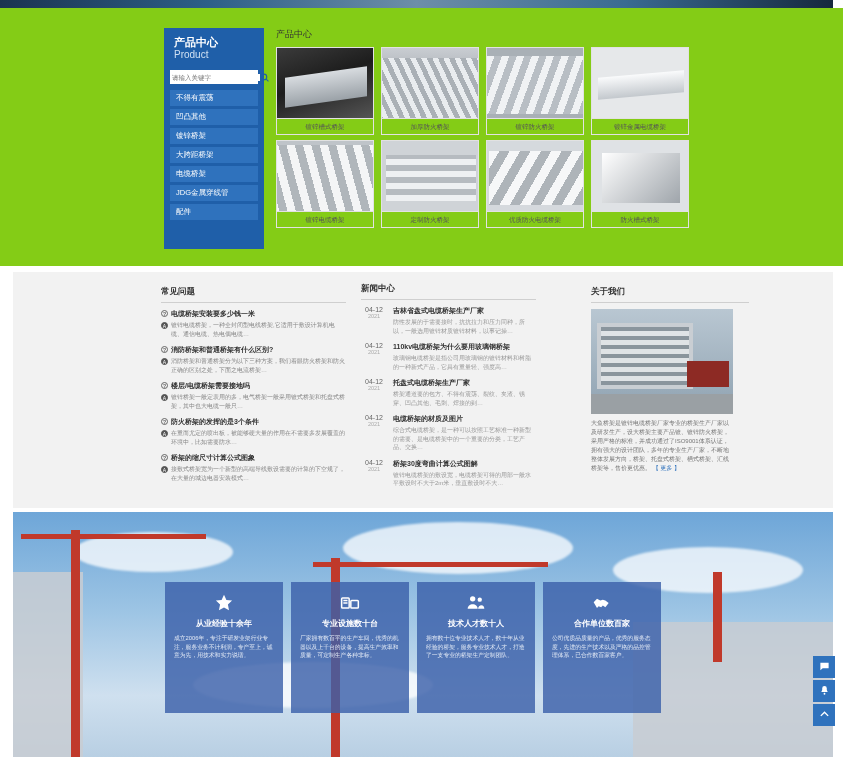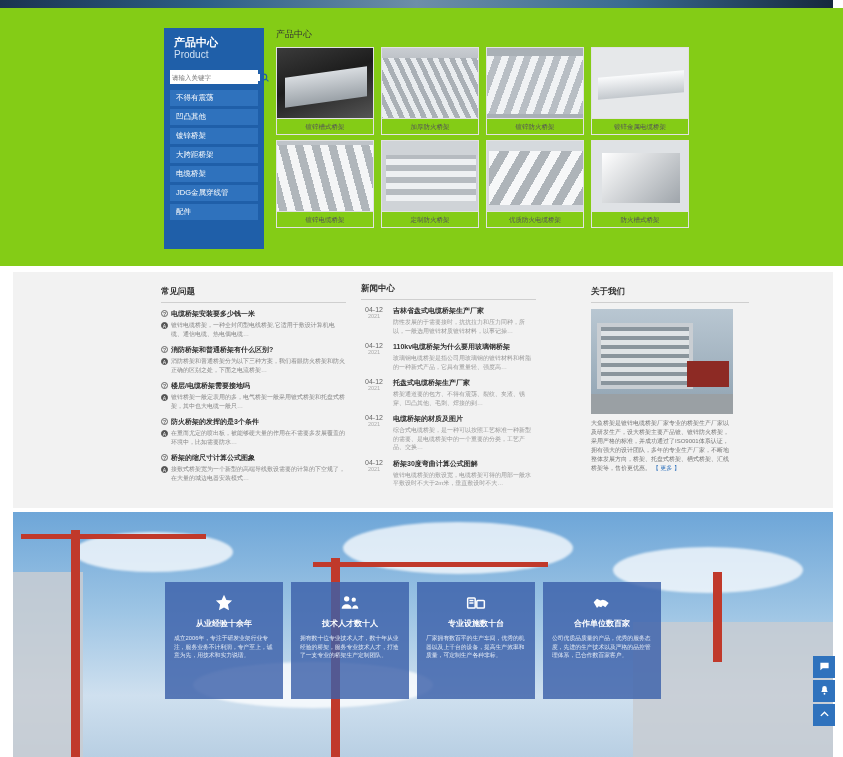--- a/index.html
+++ b/index.html
@@ -117,21 +117,21 @@
     background: linear-gradient(180deg,#6ea6d8 0%, #9cc4e4 40%, #cfe0ef 75%, #b8cfe3 100%);
   }
   .cloud { position:absolute; background:rgba(255,255,255,.75); border-radius:50%; filter:blur(1px); }
   .crane { position:absolute; background:#c0392b; }
   .crane-tower { width:9px; }
   .crane-jib { height:5px; }
   .bldg { position:absolute; background:rgba(200,205,210,.85); }
 
   .feat-row { position:absolute; left:152px; top:70px; display:flex; gap:8px; }
   .feat-card {
-    width:118px; height:117px; background:rgba(60,96,170,.82);
+    width:118px; height:131px; background:rgba(60,96,170,.82);
     color:#fff; padding:10px 9px; text-align:center;
   }
   .feat-ic { height:22px; display:flex; align-items:center; justify-content:center; margin-bottom:4px; }
   .feat-t { font-size:8px; font-weight:bold; margin-bottom:5px; }
   .feat-d { font-size:5.8px; line-height:8.5px; color:#e3eaf6; text-align:left; }
 
   
   .float-col { position:absolute; right:8px; top:656px; width:22px; }
   .float-btn {
     width:22px; height:22px; background:#2f72bd; margin-bottom:2px;
@@ -361,42 +361,42 @@
           <svg width="20" height="20" viewBox="0 0 24 24" fill="#fff">
               <path d="M12 2l2.9 6.3 6.8.8-5 4.7 1.3 6.8L12 17.3 5.9 20.6 7.3 13.8 2.3 9.1l6.8-.8z"></path>
             </svg>
         </div>
         <div class="feat-t">从业经验十余年</div>
         <div class="feat-d">成立2006年，专注于研发业架行业专注，服务业务不计利润，专产至上，诚意为先，用技术和实力说话。</div>
       </div>
 
       <div class="feat-card">
         <div class="feat-ic">
+          <svg width="22" height="20" viewBox="0 0 24 24" fill="none" stroke="#fff" stroke-width="1.8">
+              <rect x="2" y="6" width="9" height="12" rx="1"></rect>
+              <rect x="13" y="9" width="9" height="9" rx="1"></rect>
+              <line x1="4" y1="9" x2="9" y2="9"></line>
+              <line x1="4" y1="12" x2="9" y2="12"></line>
+            </svg>
+        </div>
+        <div class="feat-t">专业设施数十台</div>
+        <div class="feat-d">厂家拥有数百平的生产车间，优秀的机器以及上千台的设备，提高生产效率和质量，可定制生产各种非标。</div>
+      </div>
+
+      <div class="feat-card">
+        <div class="feat-ic">
           <svg width="22" height="20" viewBox="0 0 24 24" fill="#fff">
               <circle cx="8" cy="7" r="3.2"></circle>
               <circle cx="16.5" cy="8" r="2.6"></circle>
               <path d="M2 19c0-3.3 2.7-5.5 6-5.5s6 2.2 6 5.5z"></path>
               <path d="M14.5 19c0-2.6 1.8-4.4 4-4.4s3.5 1.8 3.5 4.4z"></path>
             </svg>
         </div>
         <div class="feat-t">技术人才数十人</div>
         <div class="feat-d">拥有数十位专业技术人才，数十年从业经验的桥架，服务专业技术人才，打造了一支专业的桥架生产定制团队。</div>
-      </div>
-
-      <div class="feat-card">
-        <div class="feat-ic">
-          <svg width="22" height="20" viewBox="0 0 24 24" fill="none" stroke="#fff" stroke-width="1.8">
-              <rect x="2" y="6" width="9" height="12" rx="1"></rect>
-              <rect x="13" y="9" width="9" height="9" rx="1"></rect>
-              <line x1="4" y1="9" x2="9" y2="9"></line>
-              <line x1="4" y1="12" x2="9" y2="12"></line>
-            </svg>
-        </div>
-        <div class="feat-t">专业设施数十台</div>
-        <div class="feat-d">厂家拥有数百平的生产车间，优秀的机器以及上千台的设备，提高生产效率和质量，可定制生产各种非标。</div>
       </div>
 
       <div class="feat-card">
         <div class="feat-ic">
           <svg width="24" height="20" viewBox="0 0 24 24" fill="#fff">
               <path d="M2 11l4-4 4 2 3-1 3 1 4 3-4 5-3-2-2 2-3-1-2 2z"></path>
             </svg>
         </div>
         <div class="feat-t">合作单位数百家</div>
         <div class="feat-d">公司优质品质量的产品，优秀的服务态度，先进的生产技术以及严格的品控管理体系，已合作数百家客户。</div>

